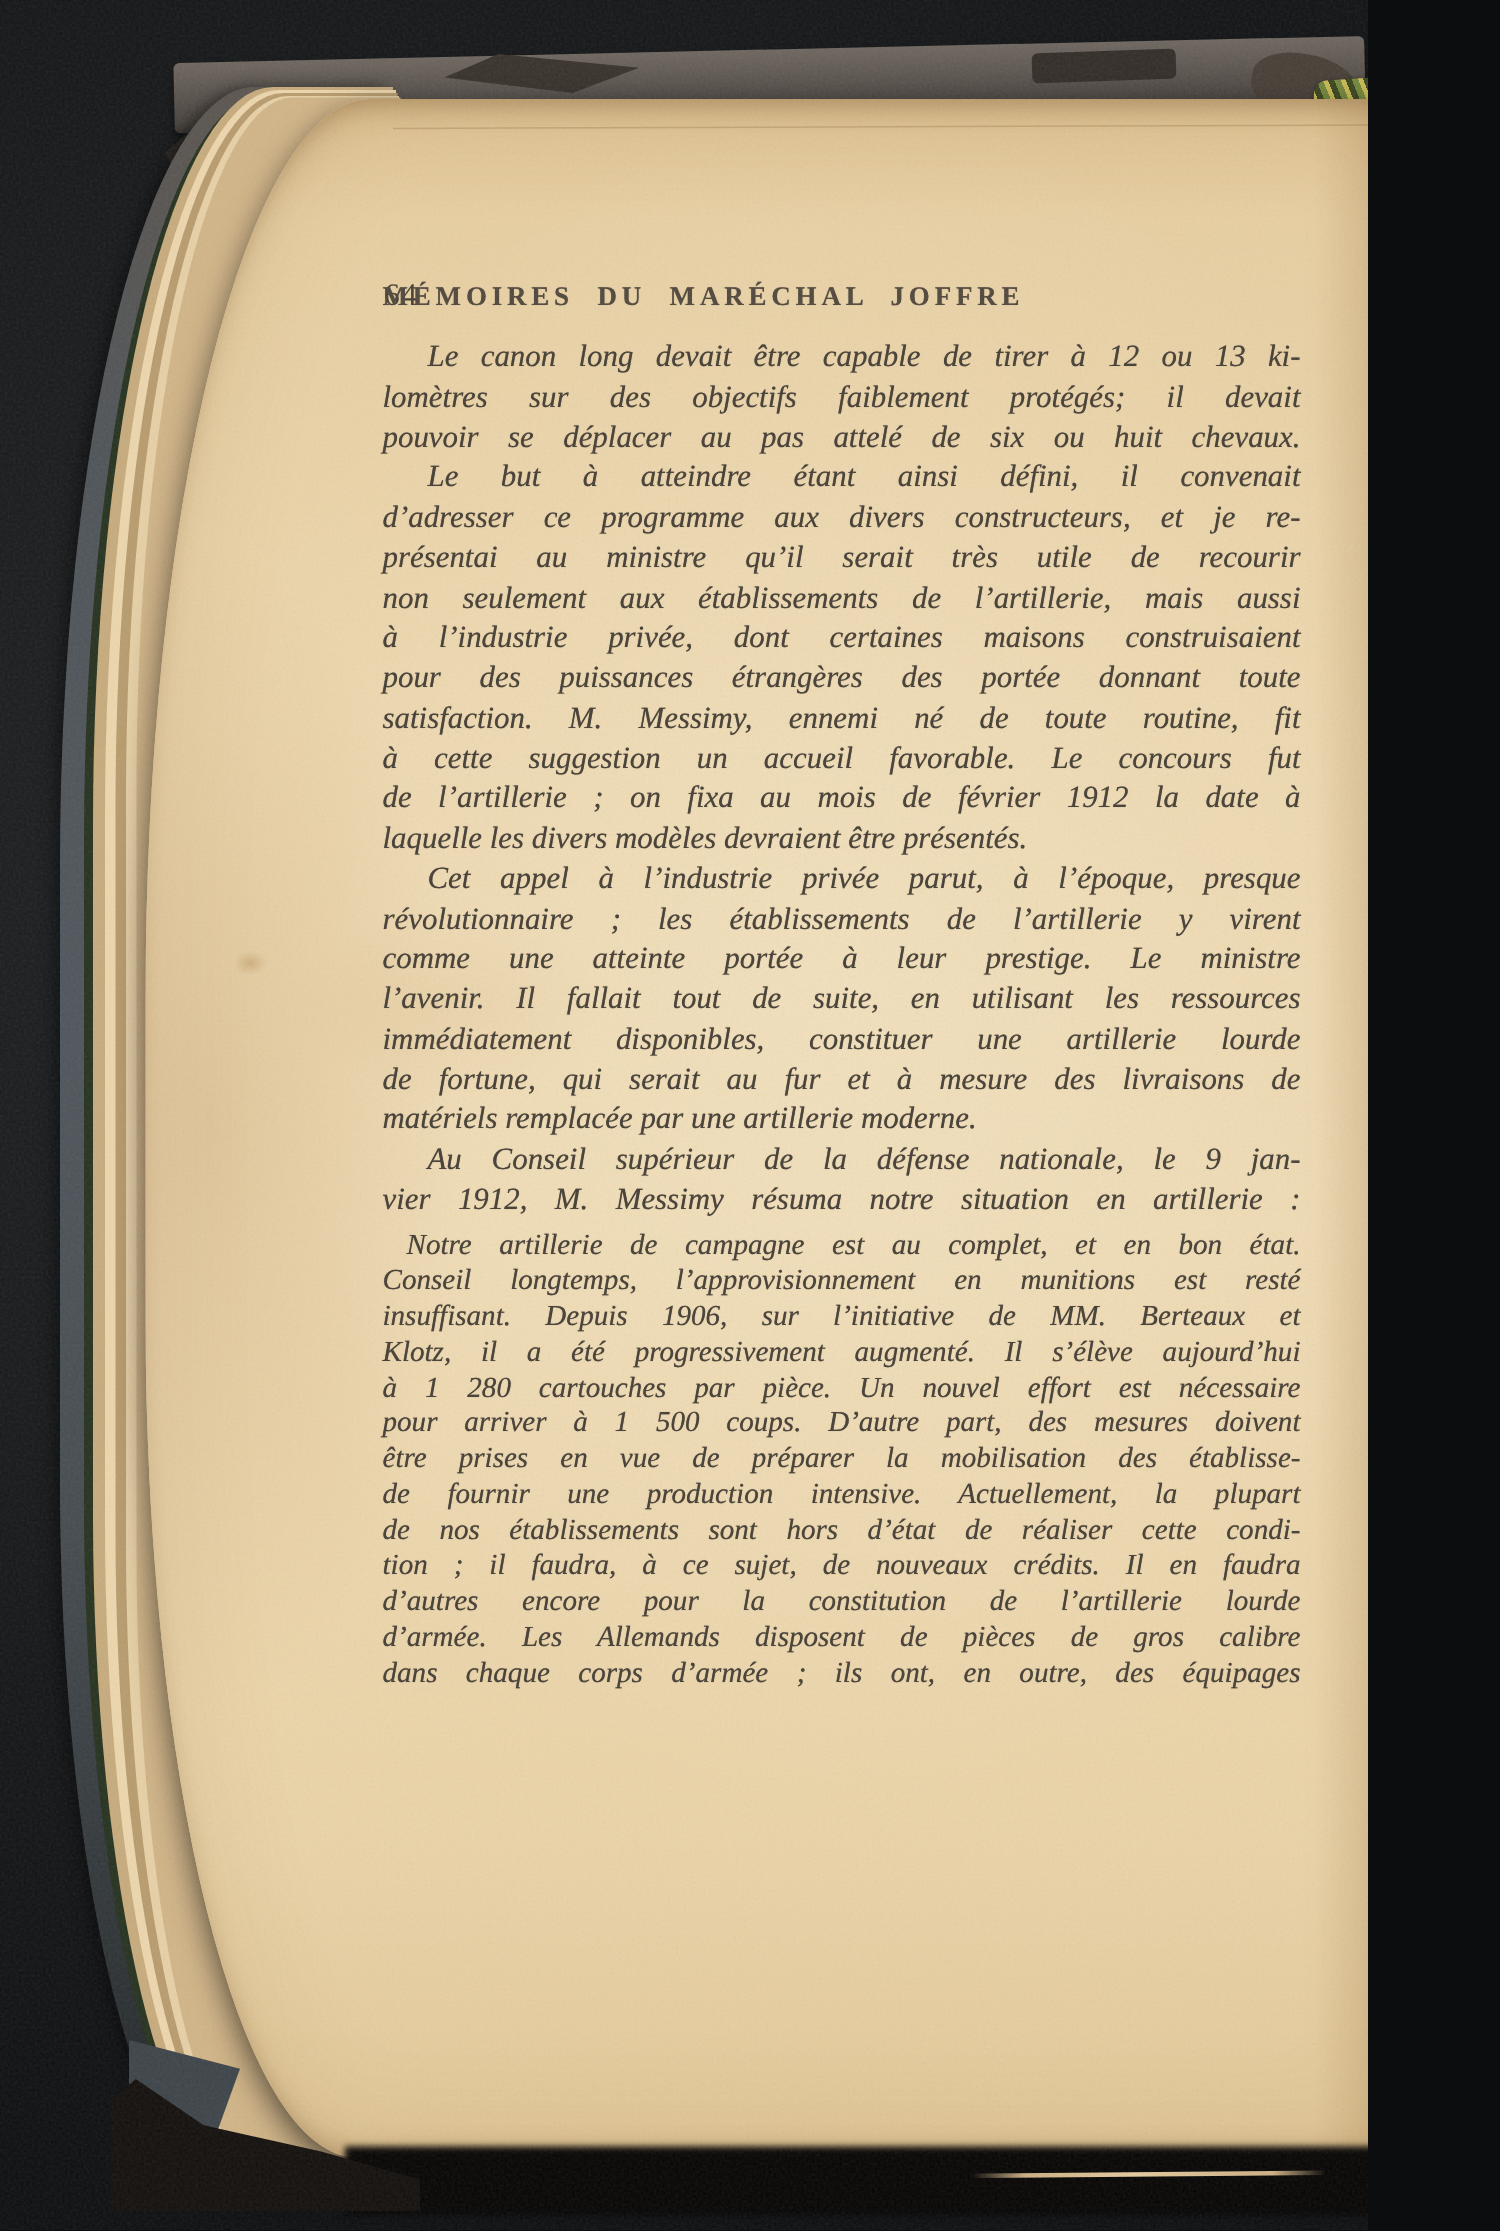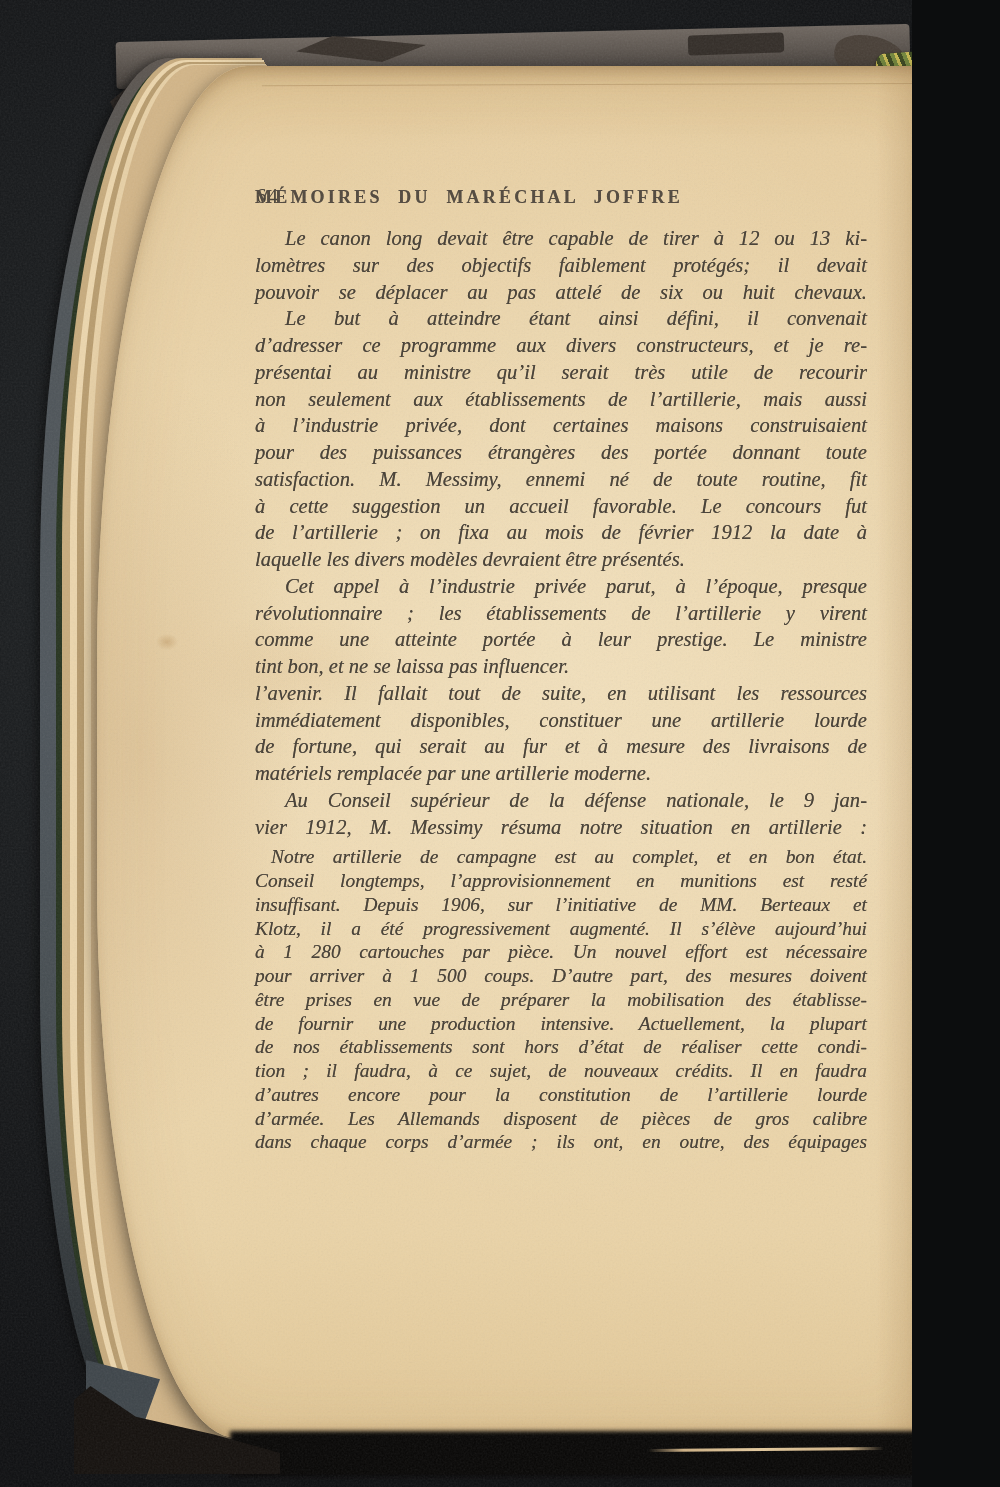--- a/index.html
+++ b/index.html
@@ -162,21 +162,20 @@
         <div class="line">pour des puissances étrangères des portée donnant toute</div>
         <div class="line">satisfaction. M. Messimy, ennemi né de toute routine, fit</div>
         <div class="line">à cette suggestion un accueil favorable. Le concours fut</div>
         <div class="line">de l’artillerie ; on fixa au mois de février 1912 la date à</div>
         <div class="line no-j">laquelle les divers modèles devraient être présentés.</div>
       </div>
       <div class="para normal">
         <div class="line first">Cet appel à l’industrie privée parut, à l’époque, presque</div>
         <div class="line">révolutionnaire ; les établissements de l’artillerie y virent</div>
         <div class="line">comme une atteinte portée à leur prestige. Le ministre</div>
-        <div class="line no-j">tint bon, et ne se laissa pas influencer.</div>
       </div>
       <div class="para normal">
         <div class="line">l’avenir. Il fallait tout de suite, en utilisant les ressources</div>
         <div class="line">immédiatement disponibles, constituer une artillerie lourde</div>
         <div class="line">de fortune, qui serait au fur et à mesure des livraisons de</div>
         <div class="line no-j">matériels remplacée par une artillerie moderne.</div>
       </div>
       <div class="para normal">
         <div class="line first">Au Conseil supérieur de la défense nationale, le 9 jan-</div>
         <div class="line">vier 1912, M. Messimy résuma notre situation en artillerie :</div>

